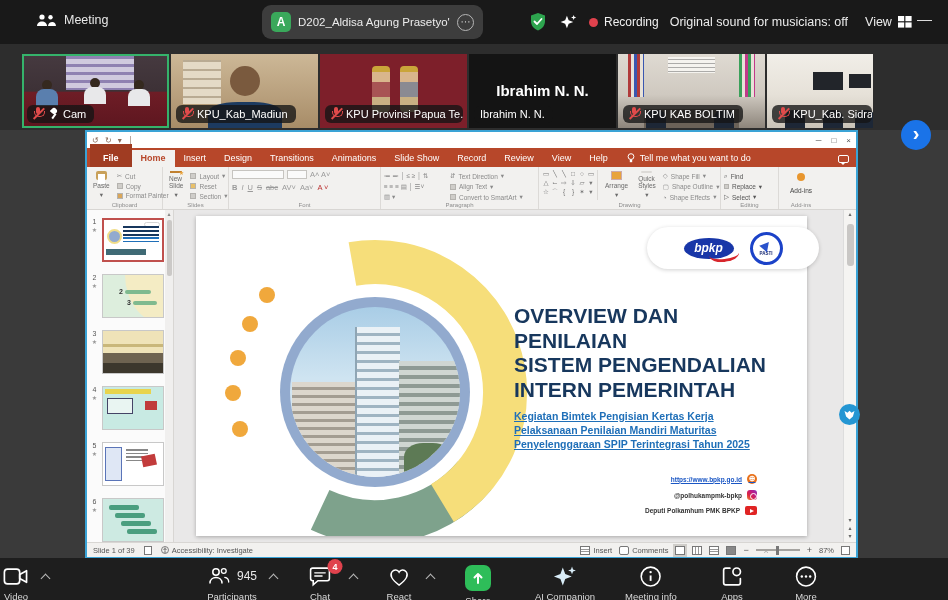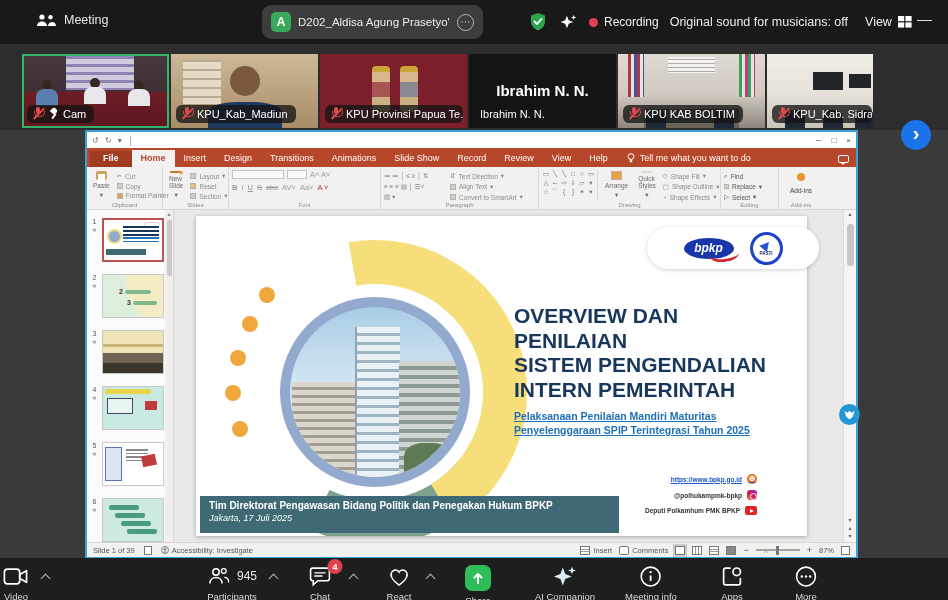--- a/index.html
+++ b/index.html
@@ -74,21 +74,21 @@
 
   
   .ppt { position:absolute; left:85px; top:130px; width:773px; height:429px; background:#fff;
          border:2px solid #3aa3d6; }
   .pp-titlebar { height:16px; background:#fff; display:flex; align-items:center; gap:5px;
                  padding:0 5px; font-size:8.5px; color:#555; }
   .qat { color:#8a6a5a; font-size:8px; letter-spacing:2px; }
   .pp-title { white-space:nowrap; overflow:hidden; }
   .win-controls { margin-left:auto; display:flex; gap:10px; color:#555; font-size:8px; }
   .pp-tabs { height:19px; background:#b7472a; display:flex; align-items:flex-end; color:#fff; font-size:9px; padding-left:3px; }
-  .file-tab { padding:2px 13px 4px; background:#a03c22; font-weight:bold; }
+  .file-tab { padding:9px 13px 4px; background:#a03c22; font-weight:bold; }
   .rtab { padding:3px 9px 4px; }
   .rtab.active { background:#f2f1ef; color:#b7472a; font-weight:bold; }
   .tellme { display:flex; align-items:center; gap:5px; padding:0 0 4px 10px; }
   .pp-comment { margin-left:auto; margin-right:7px; margin-bottom:4px; width:11px; height:8px;
                 border:1.2px solid #fff; border-radius:2px; position:relative; }
   .pp-comment::after { content:""; position:absolute; left:1px; bottom:-3px; width:0; height:0;
                        border-left:3px solid transparent; border-right:3px solid transparent; border-top:3px solid #fff; }
   .pp-ribbon { height:43px; background:#f2f1ef; border-bottom:1px solid #d8d6d3; display:flex; font-size:6.5px; color:#8a8a8a; }
   .rgroup { position:relative; border-right:1px solid #dcdad7; padding:3px 3px 9px; display:flex; gap:4px; }
   .glabel { position:absolute; bottom:1px; left:0; right:0; text-align:center; font-size:6px; color:#8d8d8d; }
@@ -615,26 +615,23 @@
               <span class="pasti-text">PASTI</span>
             </span>
           </div>
           <div class="slide-title">
             <span>OVERVIEW DAN</span>
             <span>PENILAIAN</span>
             <span>SISTEM PENGENDALIAN</span>
             <span>INTERN PEMERINTAH</span>
           </div>
           <div class="slide-subtitle">
+            <span>Kegiatan Bimtek Pengisian Kertas Kerja</span>
             <span>Pelaksanaan Penilaian Mandiri Maturitas</span>
             <span>Penyelenggaraan SPIP Terintegrasi Tahun 2025</span>
-          </div>
-          <div class="slide-footer">
-            <div class="footer1">Tim Direktorat Pengawasan Bidang Politik dan Penegakan Hukum BPKP</div>
-            <div class="footer2">Jakarta, 17 Juli 2025</div>
           </div>
           <div class="slide-links">
             <div class="link-row url">
               <span>https://www.bpkp.go.id</span>
               <span class="ic-web">⊕</span>
             </div>
             <div class="link-row">
               <span>@polhukampmk-bpkp</span>
               <span class="ic-ig"></span>
             </div>

